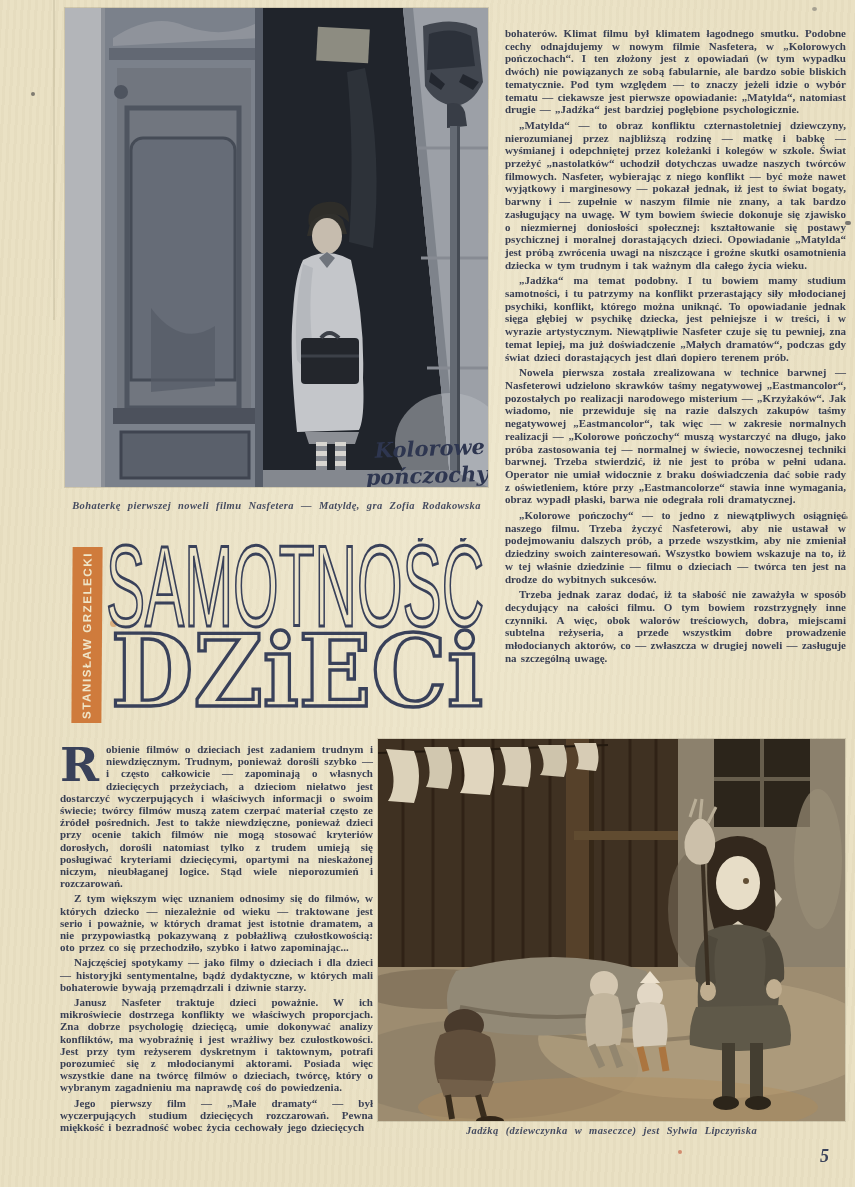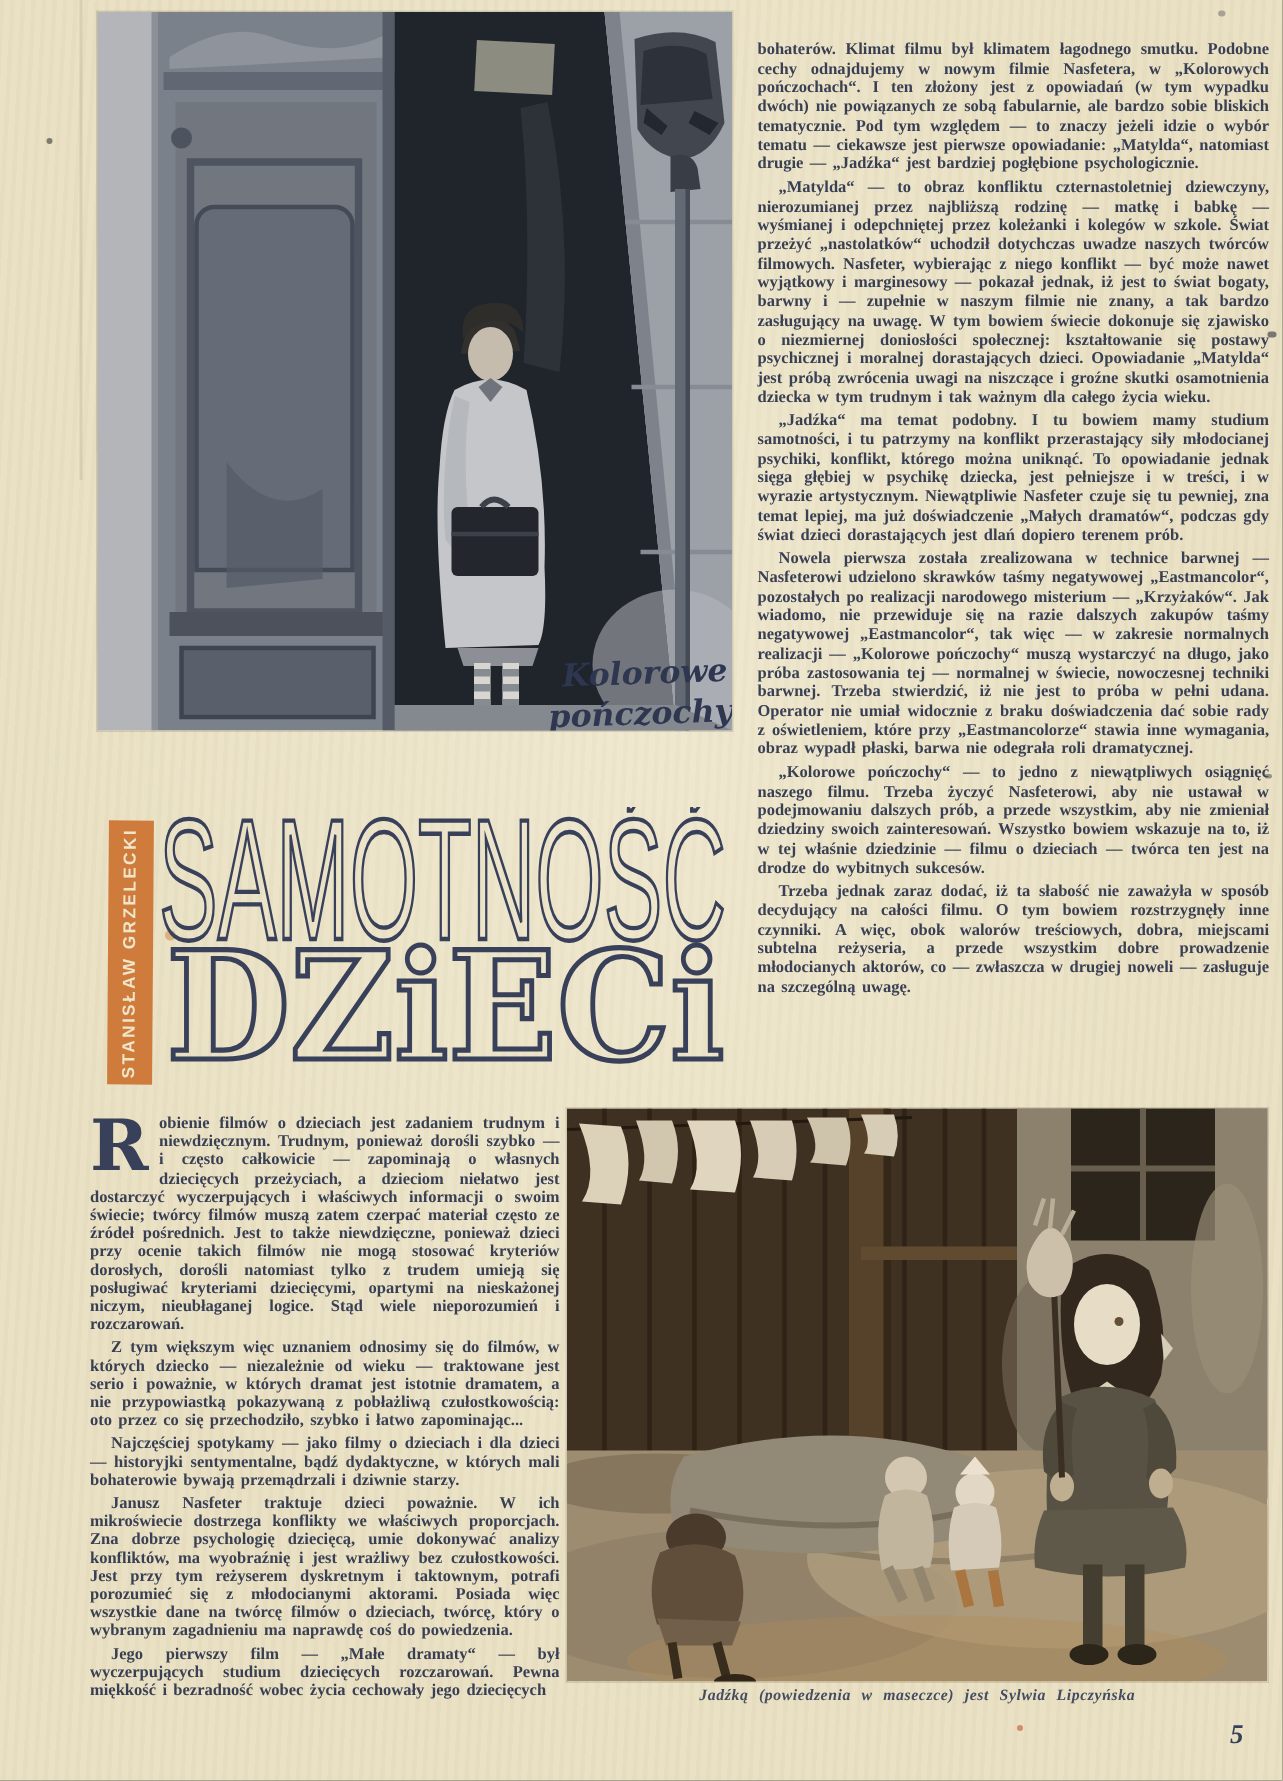--- a/index.html
+++ b/index.html
@@ -148,20 +148,21 @@
 
       <path d="M198,462 L386,462 L423,479 L198,479 Z" fill="#84888f"></path>
 
       <g font-family="DejaVu Serif, serif" font-style="italic" font-weight="bold" fill="#2e3650" transform="rotate(-2 360 450)">
         <text x="310" y="448" font-size="21">Kolorowe</text>
         <text x="300" y="475" font-size="21">pończochy</text>
       </g>
     </svg>
   </div>
 
+  <div id="caption1" class="caption">Bohaterkę pierwszej noweli filmu Nasfetera — Matyldę, gra Zofia Rodakowska</div>
 
   <div class="author-bar">
     <span>STANISŁAW GRZELECKI</span>
   </div>
 
   <div id="title-line2" class="title-line">
     <svg width="390" height="110" viewBox="0 0 390 110">
       <text x="2" y="86" font-family="DejaVu Serif, serif" font-weight="bold" font-size="100" textLength="372" lengthAdjust="spacingAndGlyphs" fill="none" stroke="#39415a" stroke-width="3.4">DZiECi</text>
     </svg>
   </div>
@@ -274,17 +275,17 @@
         <rect x="344" y="304" width="13" height="56" fill="#39382f"></rect>
         <rect x="372" y="304" width="13" height="56" fill="#39382f"></rect>
         <ellipse cx="348" cy="364" rx="13" ry="7" fill="#1f1d16"></ellipse>
         <ellipse cx="380" cy="364" rx="13" ry="7" fill="#1f1d16"></ellipse>
       </g>
 
       <rect x="0" y="0" width="467" height="382" fill="#c88a4a" opacity=".08"></rect>
     </svg>
   </div>
 
-  <div id="caption2" class="caption">Jadźką (powiedzenia w maseczce) jest Sylwia Lipczyńska</div>
+  <div id="caption2" class="caption">Jadźką (dziewczynka w maseczce) jest Sylwia Lipczyńska</div>
 
   <div class="pagenum">5</div>
 
 </div>
 
 </body></html>

